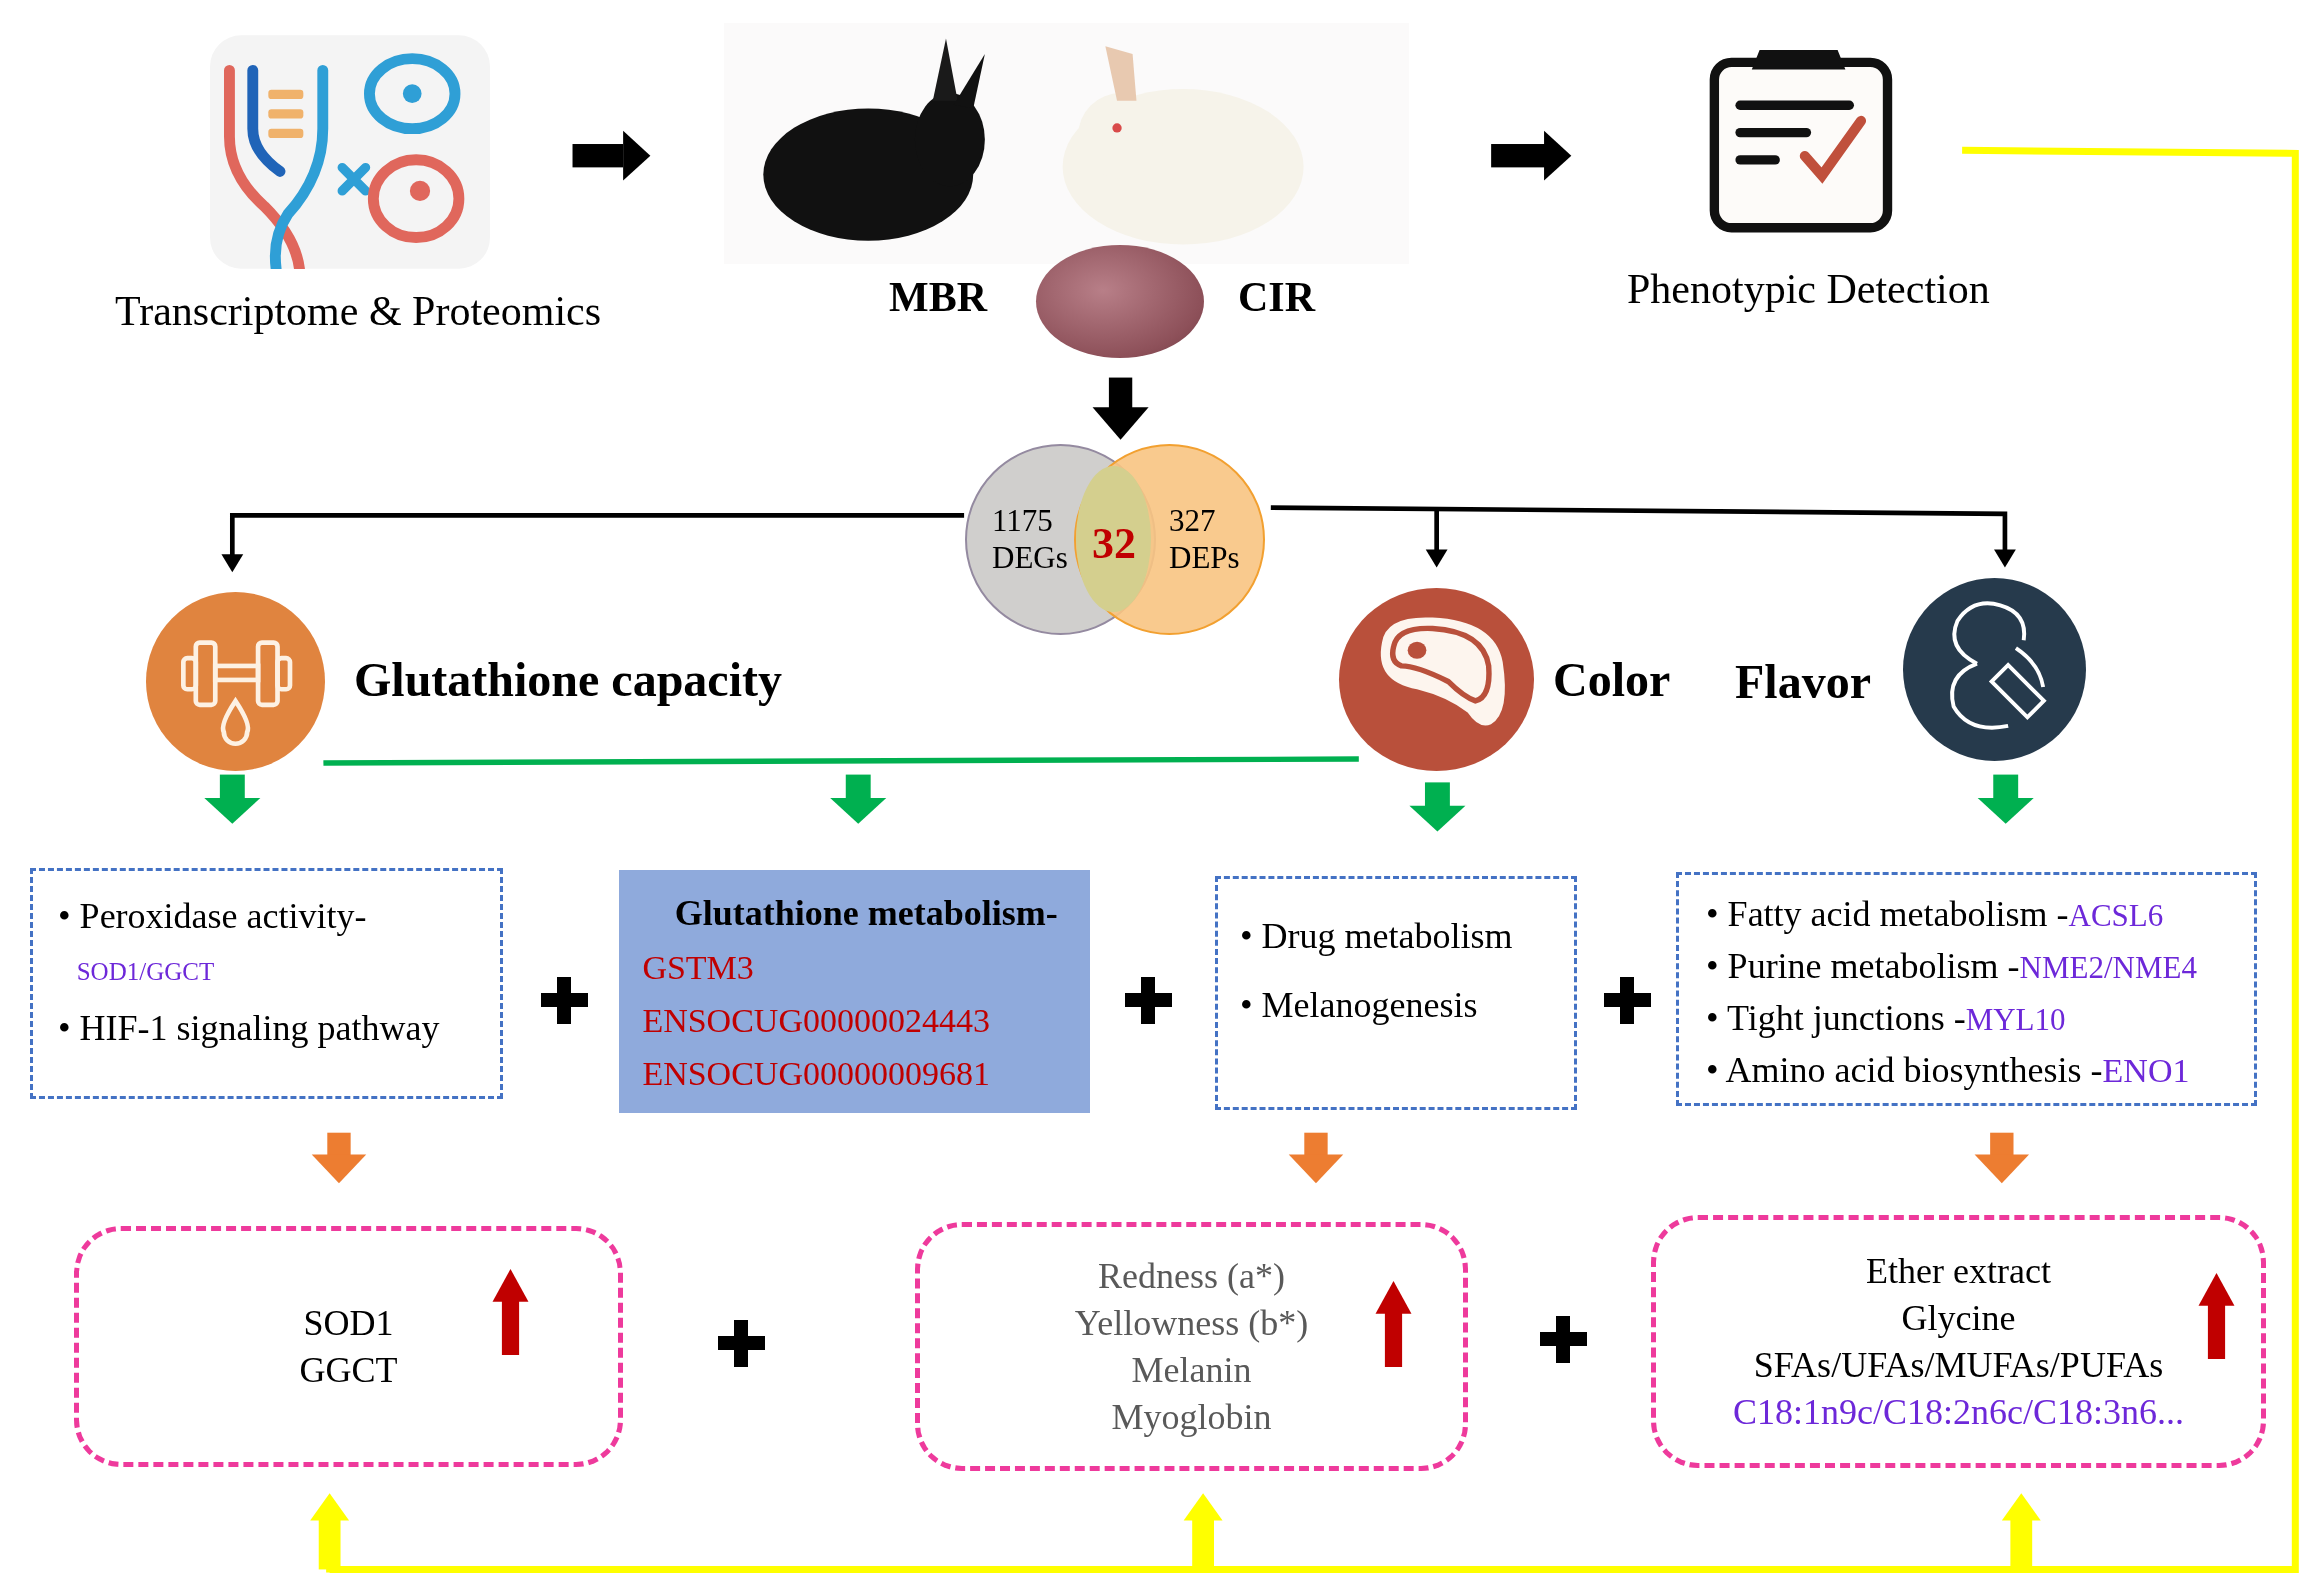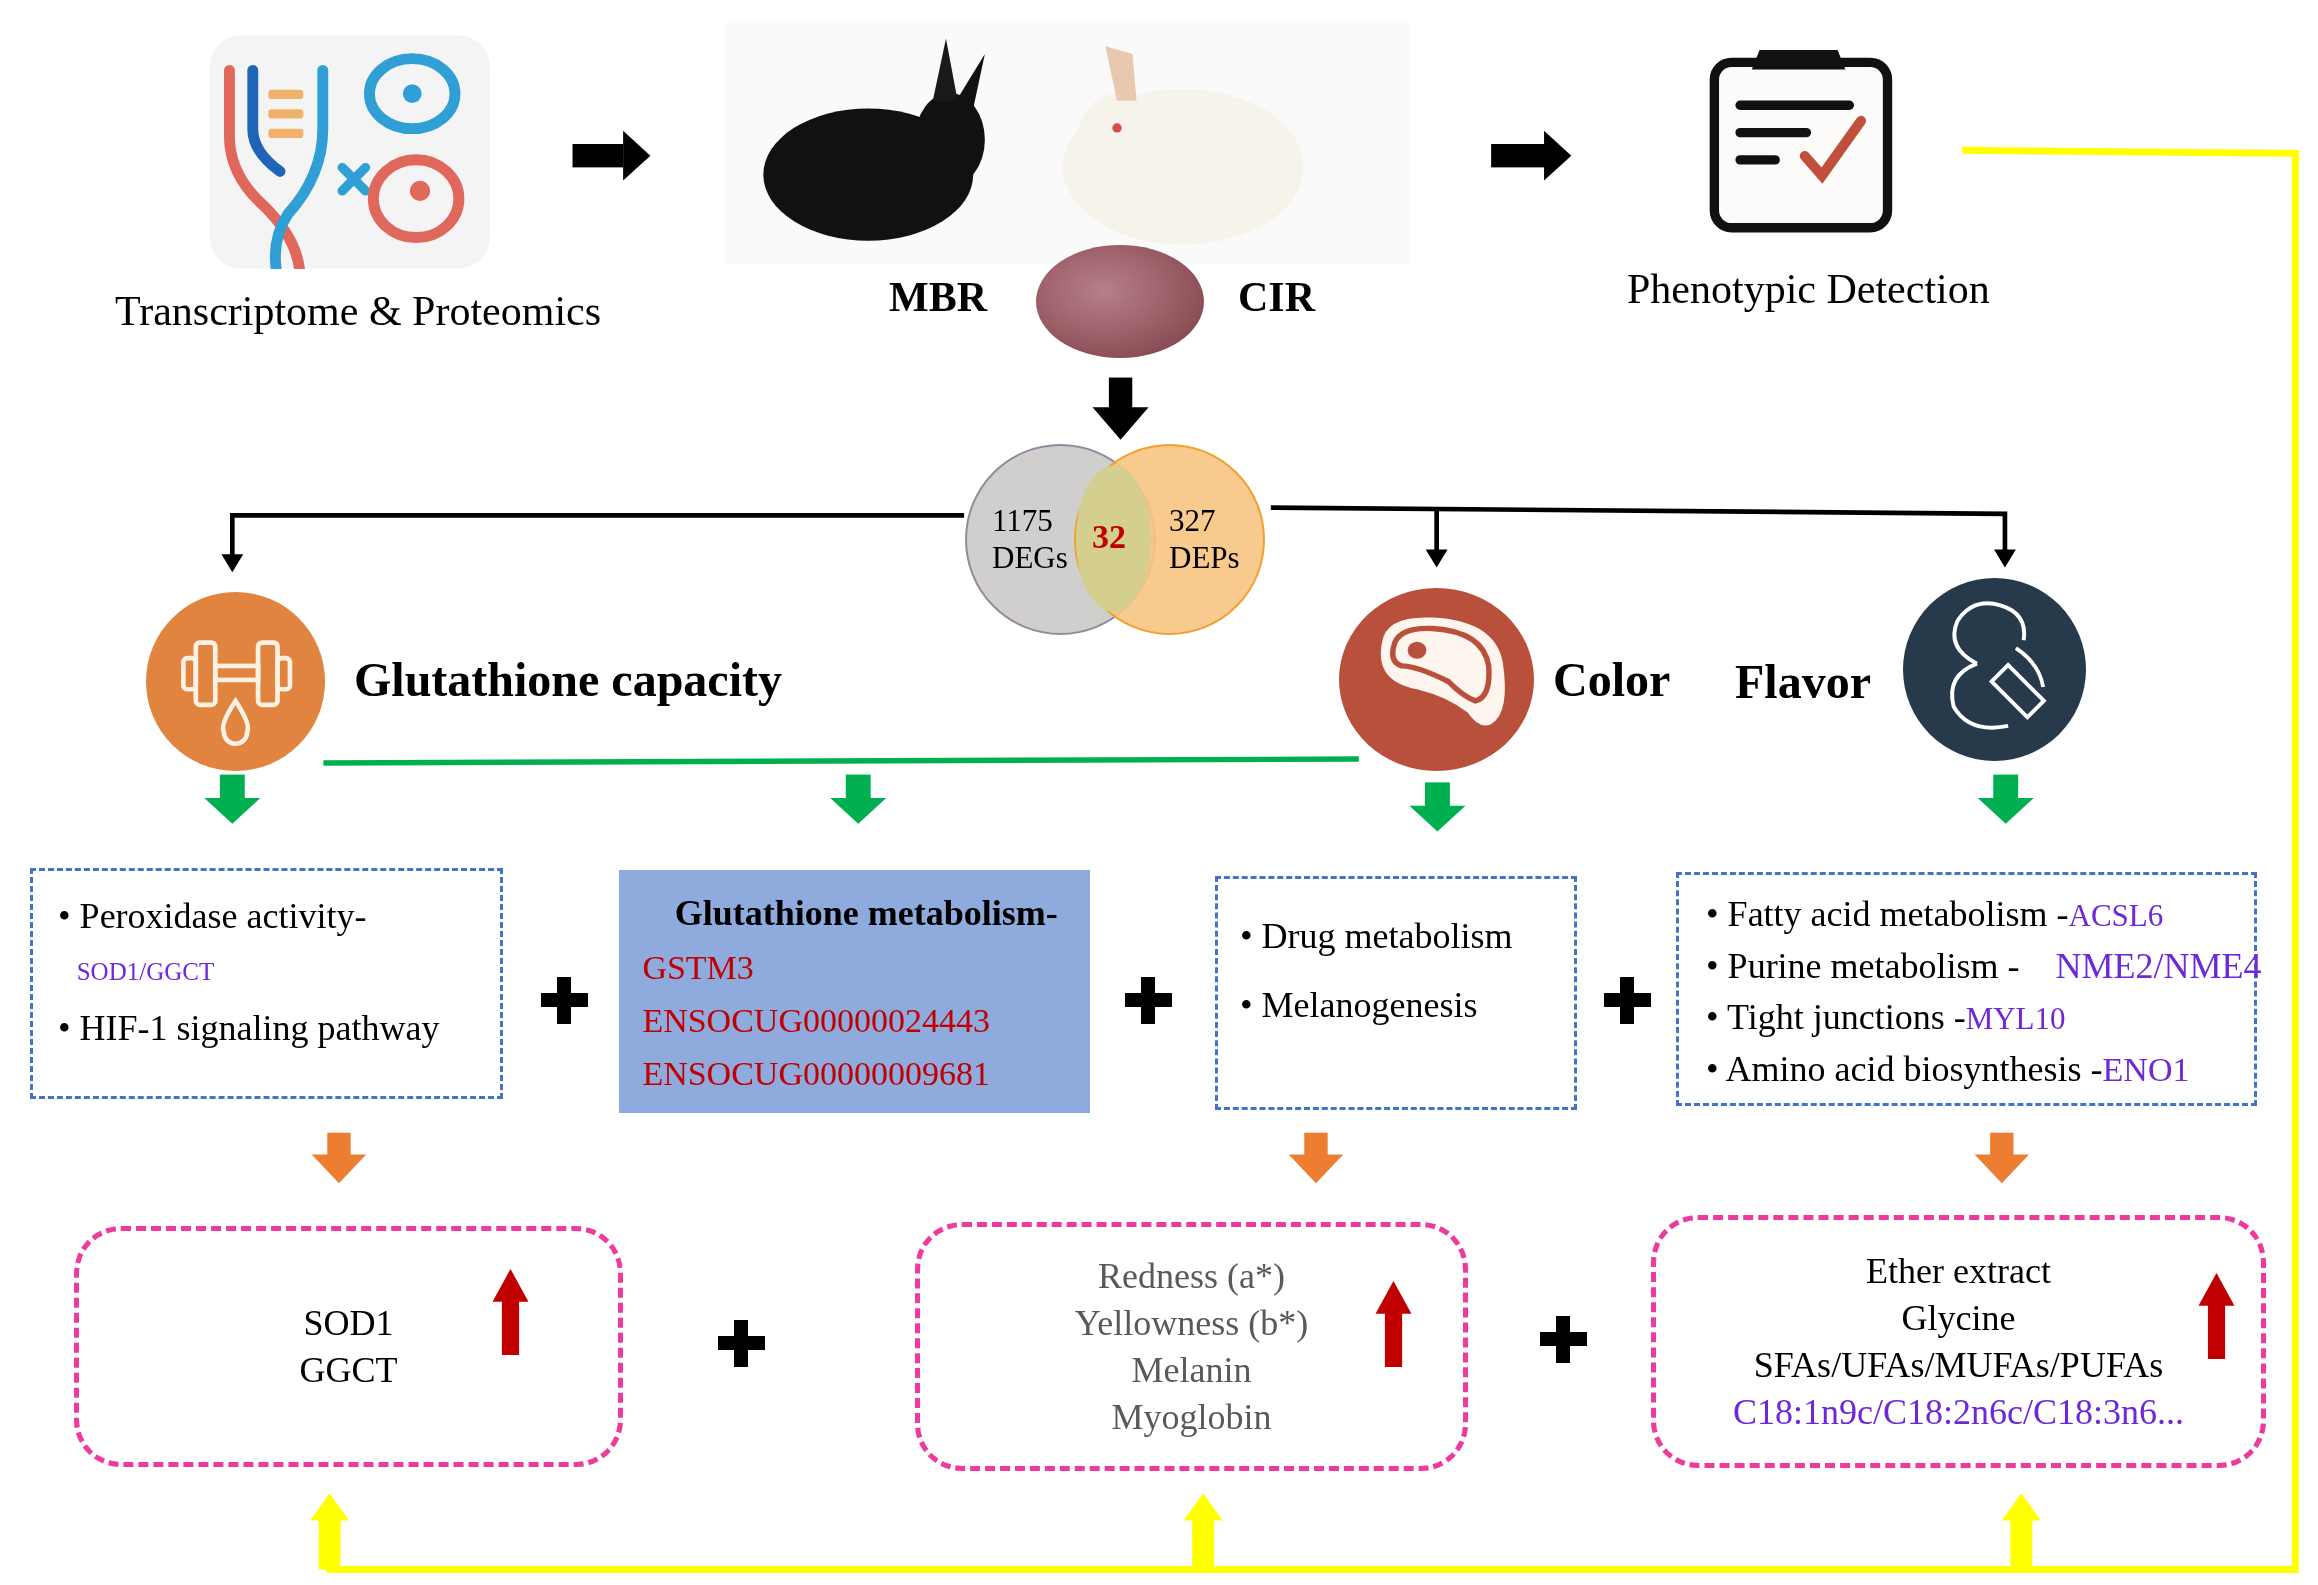--- a/index.html
+++ b/index.html
@@ -137,21 +137,21 @@
 <div class="abs label" style="left:1627px;top:265px">Phenotypic Detection</div>
 
 <div class="abs" style="left:965px;top:440px;width:327px;height:202px">
   <div class="abs" style="left:0;top:3.9px;width:187px;height:187px;border-radius:50%;background:#d0cfcd;border:2.3px solid #948aa0"></div>
   <div class="abs" style="left:109px;top:3.9px;width:187px;height:187px;border-radius:50%;background:rgba(248,196,130,0.9);border:2.3px solid #f2a030"></div>
   <div class="abs" style="left:111px;top:26px;width:75px;height:146px;background:#d4cf8e;border-radius:50%"></div>
   <div class="abs" style="left:27px;top:62px;font-size:31px;line-height:37px;text-align:left">
     <div>1175</div>
     <div>DEGs</div>
   </div>
-  <div class="abs darkred bold" style="left:127px;top:78px;font-size:34px">32</div>
+  <div class="abs darkred bold" style="left:127px;top:78px;font-size:44px">32</div>
   <div class="abs" style="left:204px;top:62px;font-size:31px;line-height:37px">
     <div>327</div>
     <div>DEPs</div>
   </div>
 </div>
 
 <div class="icon-circle" style="left:146px;top:592px;width:179px;height:179px;background:#e0843f">
   <svg width="179" height="179" viewBox="0 0 230 230">
     <g stroke="#fdf1e3" stroke-width="6" fill="none">
       <rect x="48" y="85" width="16" height="40" rx="5"></rect>
@@ -198,21 +198,21 @@
   <div class="gene-line darkred">ENSOCUG00000009681</div>
 </div>
 
 <div class="box-blue" style="left:1215px;top:876px;width:362px;height:234px;padding:23.4px 0 0 22px">
   <div class="line" style="line-height:69px">• Drug metabolism</div>
   <div class="line" style="line-height:69px">• Melanogenesis</div>
 </div>
 
 <div class="box-blue" style="left:1676px;top:872px;width:581px;height:234px;padding:14px 0 0 27px" id="flavor-box">
     <div class="line" style="line-height: 51px;"><span>• Fatty acid metabolism -</span><span class="red" style="font-size: 31px;">ACSL6</span></div>
-    <div class="line" style="line-height: 51px;"><span>• Purine metabolism -</span><span class="red" style="font-size: 36px; margin-left: 36px;">NME2/NME4</span></div>
+    <div class="line" style="line-height: 51px;"><span>• Purine metabolism -</span><span class="red" style="font-size: 31px;">NME2/NME4</span></div>
     <div class="line" style="line-height: 51px;"><span>• Tight junctions -</span><span class="red" style="font-size: 31px;">MYL10</span></div>
     <div class="line" style="line-height: 51px;"><span>• Amino acid biosynthesis -</span><span class="red" style="font-size: 34px;">ENO1</span></div>
   </div>
 
 <div class="plus" style="left:541px;top:977px"></div>
 <div class="plus" style="left:1125px;top:977px"></div>
 <div class="plus" style="left:1604px;top:977px"></div>
 
 <div class="box-pink" style="left:74px;top:1226px;width:549px;height:241px">
   <div class="line" style="line-height:47px">SOD1</div>

